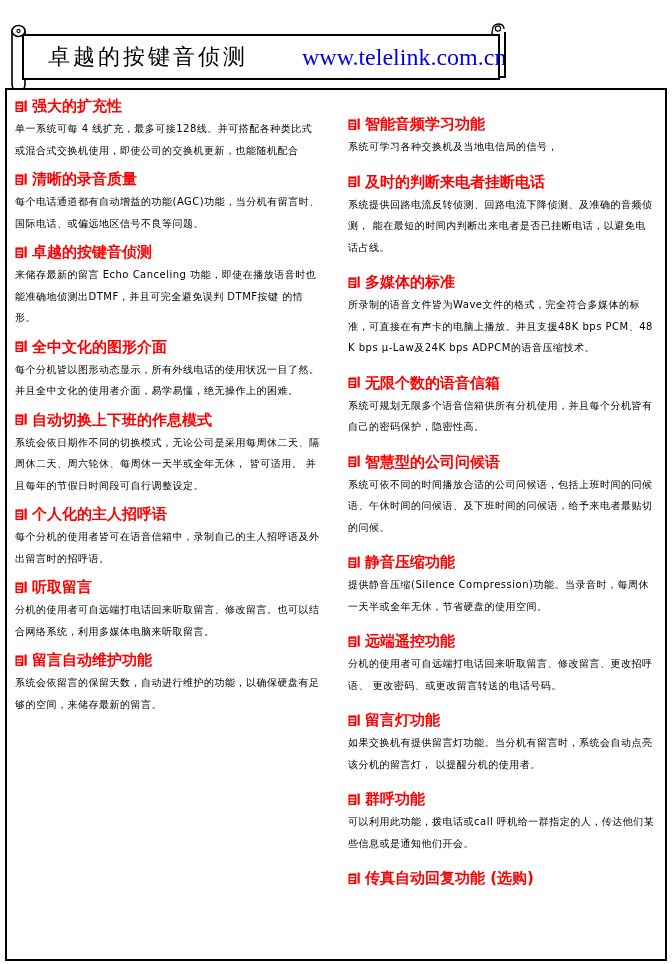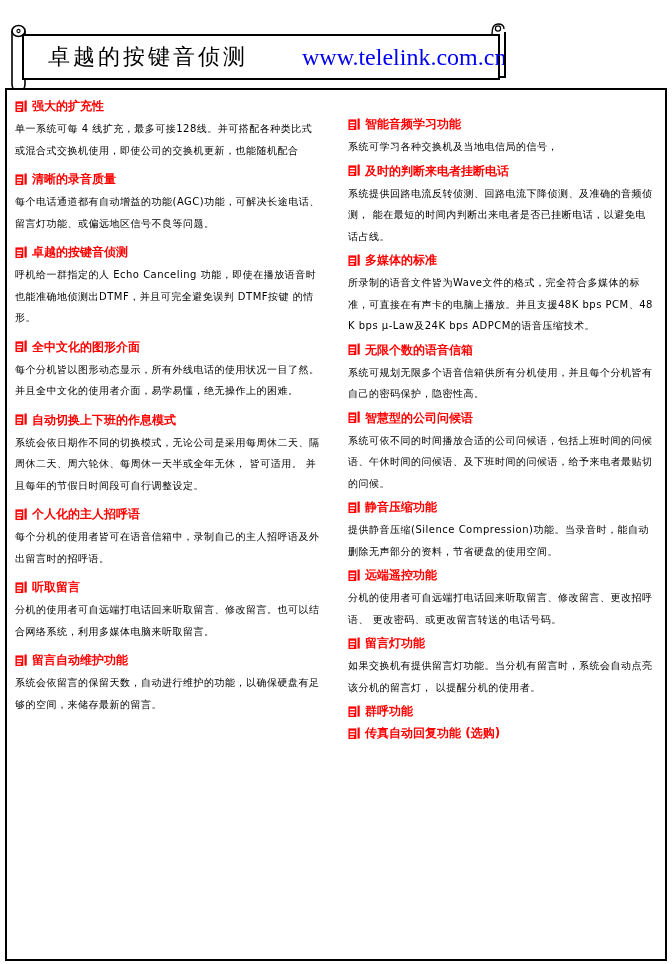--- a/index.html
+++ b/index.html
@@ -29,24 +29,24 @@
   .scroll-foot { position:absolute; left:490px; top:58px; width:8px; height:2px; background:#000; }
   
   .content-box {
     position:absolute; left:5px; top:88px; width:662px; height:873px;
     border:2px solid #000; background:#fff;
     display:flex; gap:26px; padding:7px 10px 6px 8px;
   }
   .column { flex:1; min-width:0; }
   .section { margin-top:9px; }
   .section:first-child { margin-top:0; }
-  .col-right .section { margin-top:4px; }
+  .col-right .section { margin-top:15px; }
   .col-right .section:first-child { margin-top:18px; }
   .heading {
-    color:#ff0000; font-size:12px; font-weight:bold; line-height:18px;
+    color:#ff0000; font-size:15px; font-weight:bold; line-height:18px;
     display:flex; align-items:center; gap:5px; margin-bottom:3px;
     white-space:nowrap;
   }
   .bullet-icon { flex:0 0 auto; display:block; }
   .body-text {
     color:#000; font-size:10px; line-height:21.5px; letter-spacing:0.5px;
     word-break:break-all;
   }
 </style>
 </head>
@@ -93,34 +93,34 @@
           <div class="heading">
             <svg class="bullet-icon" width="12" height="13" viewBox="0 0 13 14">
               <rect x="0.5" y="1.5" width="8.5" height="11.5" fill="#ff0000"></rect>
               <rect x="2" y="4" width="5.5" height="1.5" fill="#ffffff"></rect>
               <rect x="2" y="7" width="5.5" height="1.5" fill="#ffffff"></rect>
               <rect x="2" y="10" width="4.5" height="1.5" fill="#ffffff"></rect>
               <rect x="10.3" y="0.5" width="2.4" height="12" fill="#ff0000"></rect>
             </svg>
             <span>清晰的录音质量</span>
           </div>
-          <div class="body-text">每个电话通道都有自动增益的功能(AGC)功能，可解决长途电话、留言灯功能、或偏远地区信号不良等问题。</div>
+          <div class="body-text">每个电话通道都有自动增益的功能(AGC)功能，当分机有留言时、国际电话、或偏远地区信号不良等问题。</div>
         </div>
         <div class="section">
           <div class="heading">
             <svg class="bullet-icon" width="12" height="13" viewBox="0 0 13 14">
               <rect x="0.5" y="1.5" width="8.5" height="11.5" fill="#ff0000"></rect>
               <rect x="2" y="4" width="5.5" height="1.5" fill="#ffffff"></rect>
               <rect x="2" y="7" width="5.5" height="1.5" fill="#ffffff"></rect>
               <rect x="2" y="10" width="4.5" height="1.5" fill="#ffffff"></rect>
               <rect x="10.3" y="0.5" width="2.4" height="12" fill="#ff0000"></rect>
             </svg>
             <span>卓越的按键音侦测</span>
           </div>
-          <div class="body-text">呼机给一群指定的人 Echo Canceling 功能，即使在播放语音时也能准确地侦测出DTMF，并且可完全避免误判 DTMF按键 的情形。</div>
+          <div class="body-text">来储存最新的留言 Echo Canceling 功能，即使在播放语音时也能准确地侦测出DTMF，并且可完全避免误判 DTMF按键 的情形。</div>
         </div>
         <div class="section">
           <div class="heading">
             <svg class="bullet-icon" width="12" height="13" viewBox="0 0 13 14">
               <rect x="0.5" y="1.5" width="8.5" height="11.5" fill="#ff0000"></rect>
               <rect x="2" y="4" width="5.5" height="1.5" fill="#ffffff"></rect>
               <rect x="2" y="7" width="5.5" height="1.5" fill="#ffffff"></rect>
               <rect x="2" y="10" width="4.5" height="1.5" fill="#ffffff"></rect>
               <rect x="10.3" y="0.5" width="2.4" height="12" fill="#ff0000"></rect>
             </svg>
@@ -251,21 +251,21 @@
           <div class="heading">
             <svg class="bullet-icon" width="12" height="13" viewBox="0 0 13 14">
               <rect x="0.5" y="1.5" width="8.5" height="11.5" fill="#ff0000"></rect>
               <rect x="2" y="4" width="5.5" height="1.5" fill="#ffffff"></rect>
               <rect x="2" y="7" width="5.5" height="1.5" fill="#ffffff"></rect>
               <rect x="2" y="10" width="4.5" height="1.5" fill="#ffffff"></rect>
               <rect x="10.3" y="0.5" width="2.4" height="12" fill="#ff0000"></rect>
             </svg>
             <span>静音压缩功能</span>
           </div>
-          <div class="body-text">提供静音压缩(Silence Compression)功能。当录音时，能自动删除无声部分的资料，节省硬盘的使用空间。</div>
+          <div class="body-text">提供静音压缩(Silence Compression)功能。当录音时，每周休一天半或全年无休，节省硬盘的使用空间。</div>
         </div>
         <div class="section">
           <div class="heading">
             <svg class="bullet-icon" width="12" height="13" viewBox="0 0 13 14">
               <rect x="0.5" y="1.5" width="8.5" height="11.5" fill="#ff0000"></rect>
               <rect x="2" y="4" width="5.5" height="1.5" fill="#ffffff"></rect>
               <rect x="2" y="7" width="5.5" height="1.5" fill="#ffffff"></rect>
               <rect x="2" y="10" width="4.5" height="1.5" fill="#ffffff"></rect>
               <rect x="10.3" y="0.5" width="2.4" height="12" fill="#ff0000"></rect>
             </svg>
@@ -290,20 +290,21 @@
           <div class="heading">
             <svg class="bullet-icon" width="12" height="13" viewBox="0 0 13 14">
               <rect x="0.5" y="1.5" width="8.5" height="11.5" fill="#ff0000"></rect>
               <rect x="2" y="4" width="5.5" height="1.5" fill="#ffffff"></rect>
               <rect x="2" y="7" width="5.5" height="1.5" fill="#ffffff"></rect>
               <rect x="2" y="10" width="4.5" height="1.5" fill="#ffffff"></rect>
               <rect x="10.3" y="0.5" width="2.4" height="12" fill="#ff0000"></rect>
             </svg>
             <span>群呼功能</span>
           </div>
+          <div class="body-text">可以利用此功能，拨电话或call 呼机给一群指定的人，传达他们某些信息或是通知他们开会。</div>
         </div>
         <div class="section">
           <div class="heading">
             <svg class="bullet-icon" width="12" height="13" viewBox="0 0 13 14">
               <rect x="0.5" y="1.5" width="8.5" height="11.5" fill="#ff0000"></rect>
               <rect x="2" y="4" width="5.5" height="1.5" fill="#ffffff"></rect>
               <rect x="2" y="7" width="5.5" height="1.5" fill="#ffffff"></rect>
               <rect x="2" y="10" width="4.5" height="1.5" fill="#ffffff"></rect>
               <rect x="10.3" y="0.5" width="2.4" height="12" fill="#ff0000"></rect>
             </svg>

